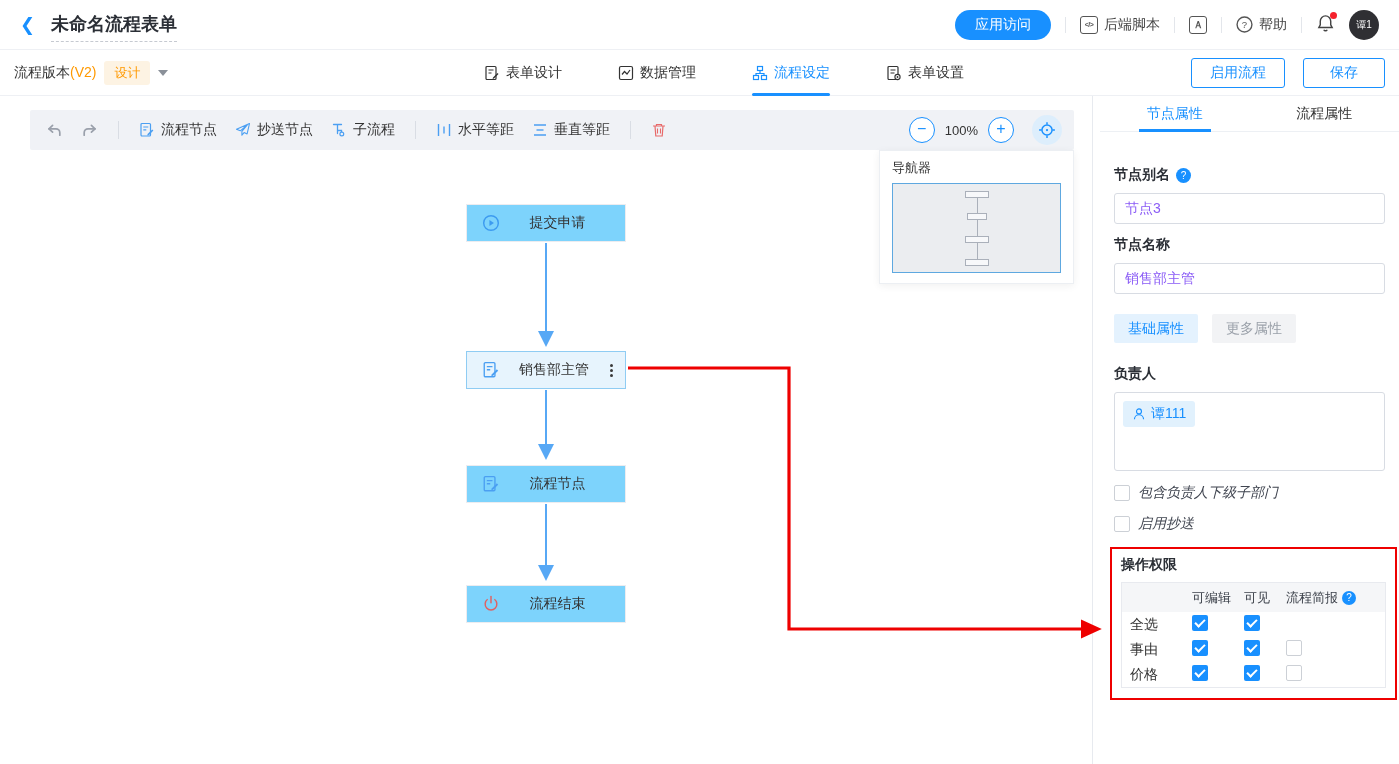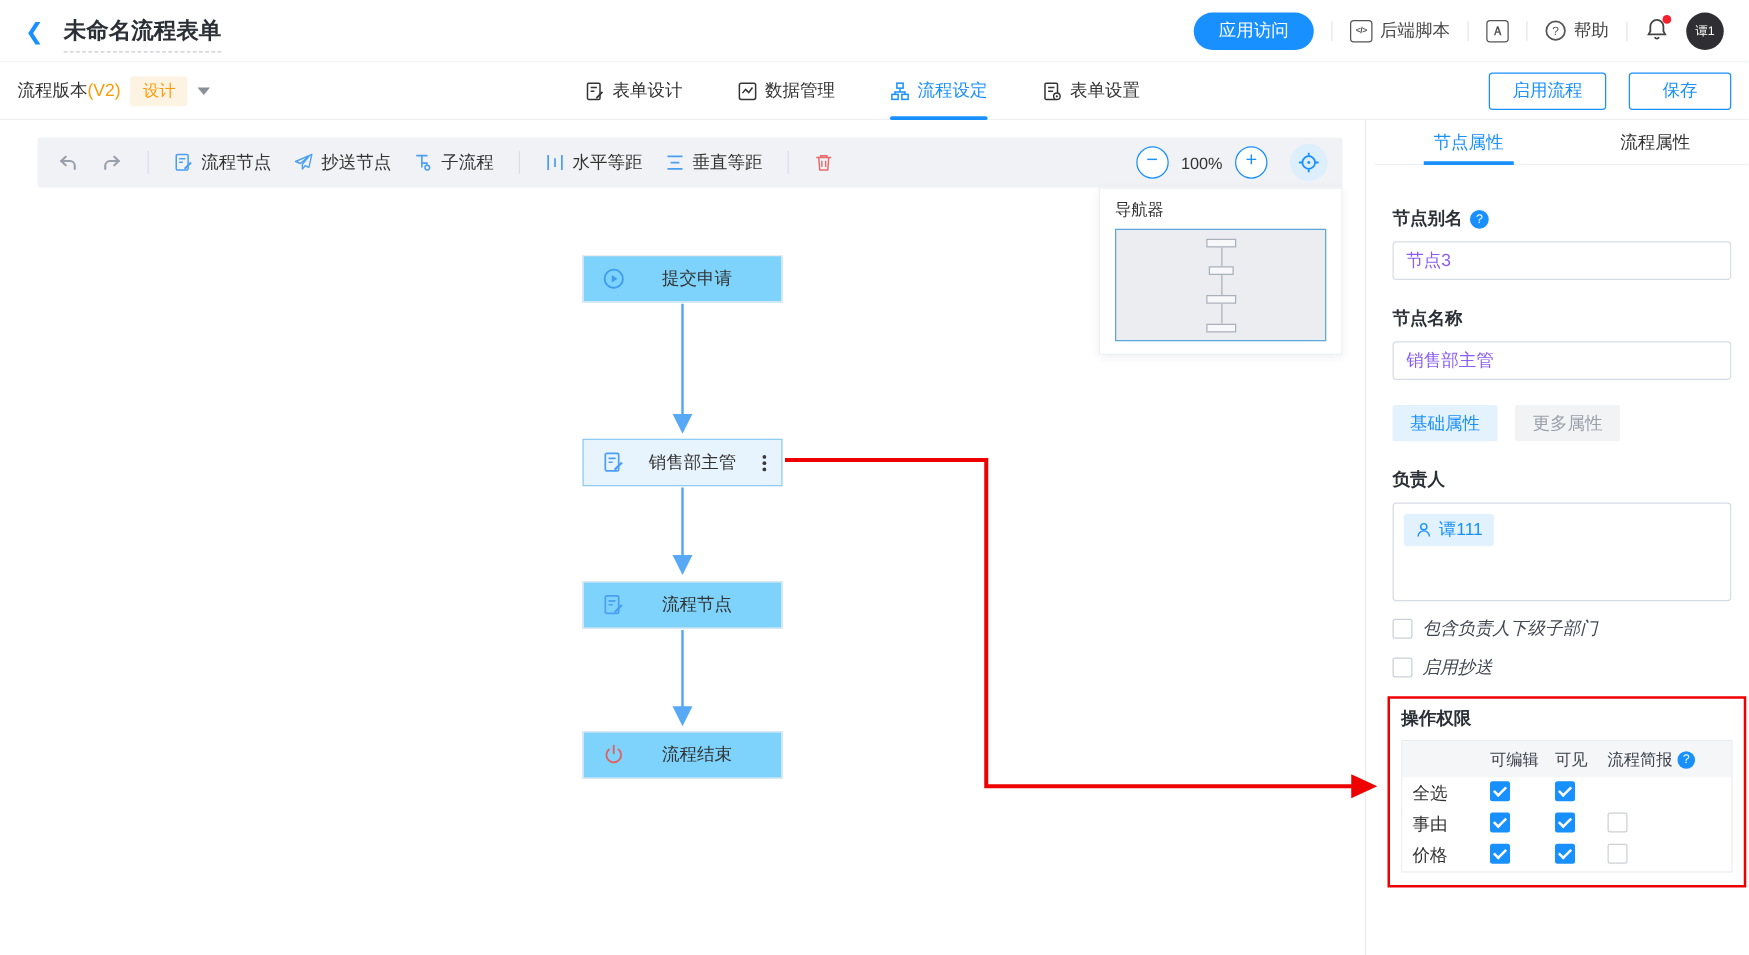--- a/index.html
+++ b/index.html
@@ -16,21 +16,21 @@
   .bell{position:relative;}
   .bell .dot{position:absolute;top:-2px;right:-2px;width:7px;height:7px;border-radius:50%;background:#f5222d;}
   .avatar{width:30px;height:30px;border-radius:50%;background:#2f2f33;color:#fff;font-size:10px;display:flex;align-items:center;justify-content:center;cursor:pointer;}
   
   .sub{height:46px;display:flex;align-items:center;padding:0 14px;border-bottom:1px solid #eef0f4;background:#fff;}
   .ver{display:flex;align-items:center;gap:8px;}
   .ver .vlabel{color:#333;}
   .ver .vtag{color:var(--orange,#ff9900);}
   .badge{background:#fdf3e3;color:var(--orange,#ff9900);padding:3px 10px;border-radius:3px;font-size:13px;cursor:pointer;}
   .caret{width:0;height:0;border-left:5px solid transparent;border-right:5px solid transparent;border-top:6px solid #8a9099;cursor:pointer;}
-  .tabs{position:absolute;left:468px;display:flex;gap:44px;}
+  .tabs{position:absolute;left:484px;display:flex;gap:56px;}
   .tab{display:flex;align-items:center;gap:6px;height:46px;cursor:pointer;color:#333;position:relative;}
   .tab.active{color:var(--accent,#1890ff);}
   .tab.active::after{content:'';position:absolute;left:0;right:0;bottom:0;height:3px;background:var(--accent,#1890ff);border-radius:2px;}
   .sub-right{margin-left:auto;display:flex;gap:18px;}
   .obtn{background:#fff;border:1px solid var(--accent,#1890ff);color:var(--accent,#1890ff);border-radius:3px;height:30px;padding:0 18px;font-size:14px;cursor:pointer;}
   .obtn.save{padding:0 26px;}
   
   .main{position:relative;height:668px;}
   .canvas{position:absolute;left:0;top:0;width:1093px;height:668px;border-right:1px solid #e7eaef;background:#fff;}
   .toolbar{position:absolute;left:30px;right:18px;top:14px;height:40px;background:#f0f2f6;border-radius:2px;display:flex;align-items:center;padding:0 12px;gap:10px;}
@@ -312,21 +312,21 @@
       <div class="ptab active">节点属性</div>
       <div class="ptab">流程属性</div>
     </div>
     <div class="pbody">
       <div class="flabel">
         <span>节点别名</span>
         <span class="qmark">?</span>
       </div>
       <input class="tinput" value="节点3" style="">
 
-      <div class="flabel" style="margin-top:22px;">
+      <div class="flabel" style="margin-top:12px;">
         <span>节点名称</span>
       </div>
       <input class="tinput" value="销售部主管" style="">
 
       <div class="prop-btns">
         <button class="pbtn primary">基础属性</button>
         <button class="pbtn ghost">更多属性</button>
       </div>
 
       <div class="flabel" style="margin-top:22px;">

